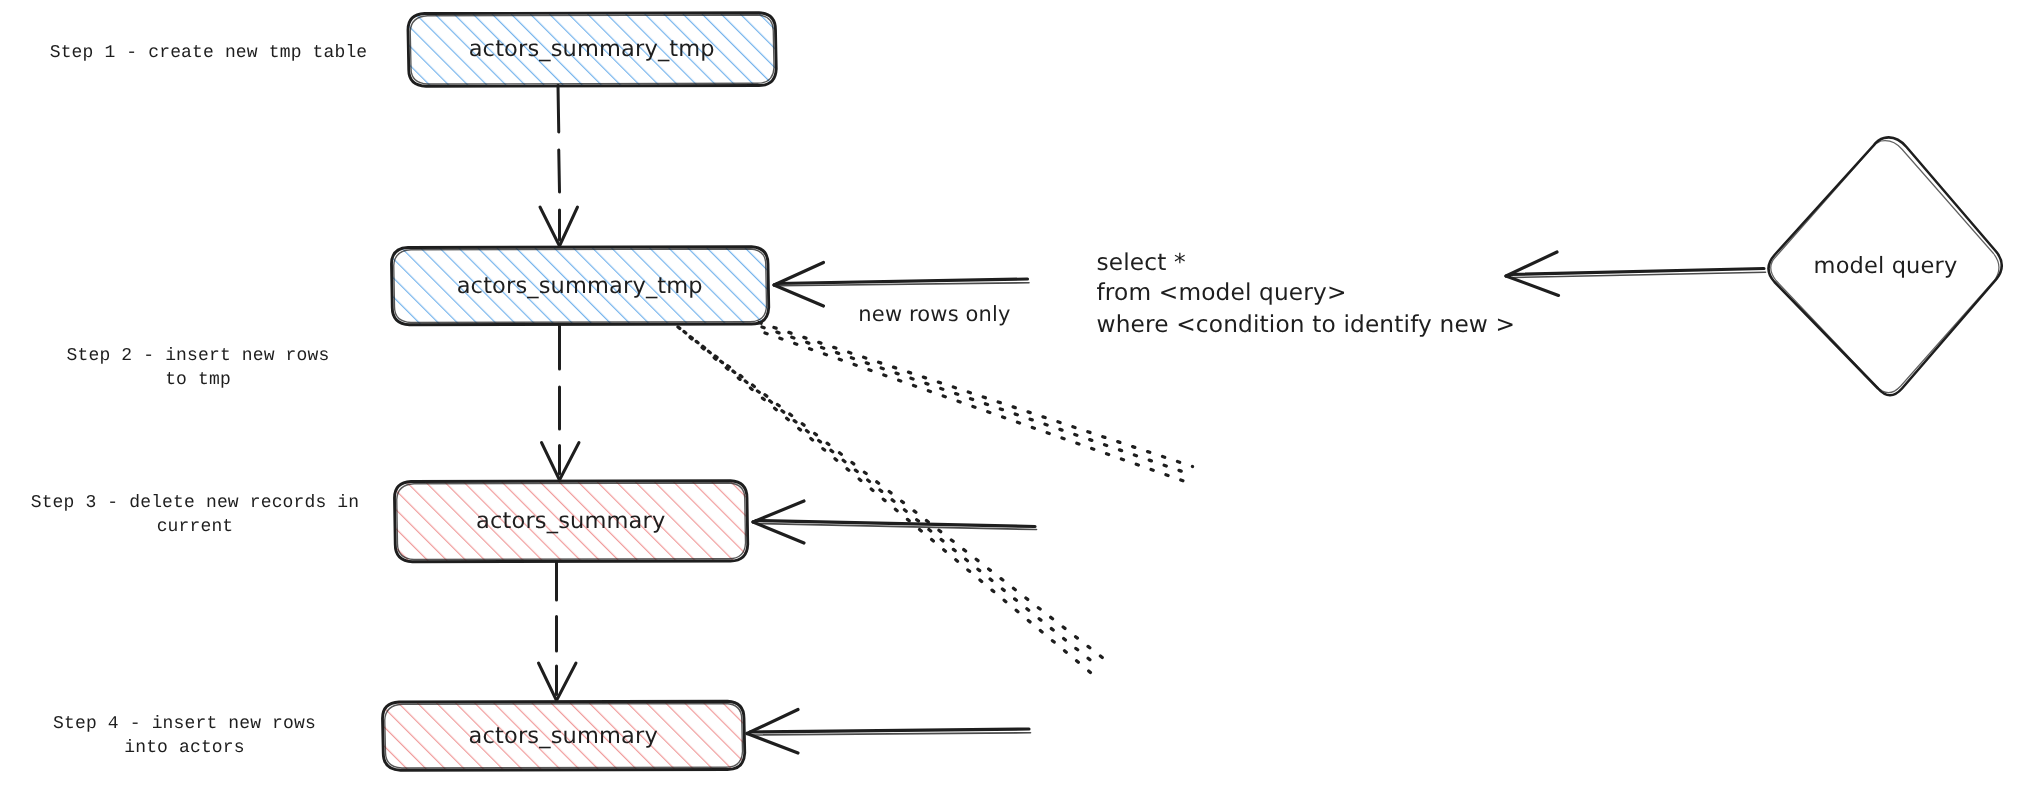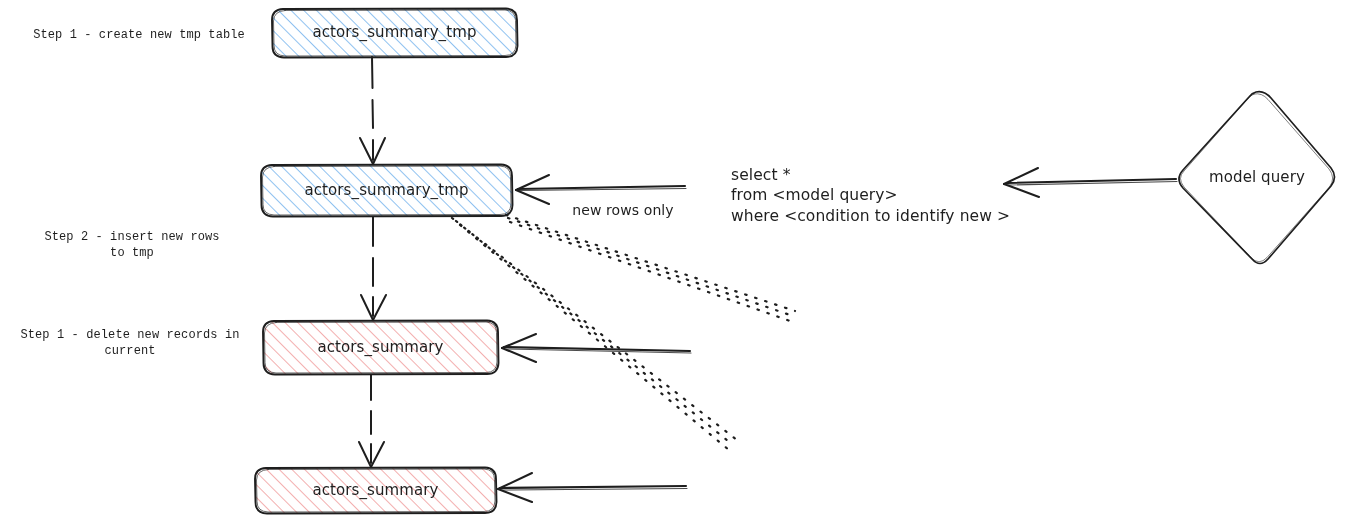--- a/index.html
+++ b/index.html
@@ -160,23 +160,25 @@
       <path d="M456,221 L733,445"></path>
       <path d="M460,225 L729,450"></path>
     </g>
   </svg>
 
   <div class="lbl step-label" style="left:8px; top:28px; width:262px;">Step 1 - create new tmp table</div>
 
   <div class="lbl step-label" style="left:14px; top:188px; width:236px;margin-top:42px;">Step 2 - insert new rows
 to tmp</div>
 
-  <div class="lbl step-label" style="left:4px; top:328px; width:252px;">Step 1 - delete new records in
+  <div class="lbl step-label" style="left:4px; top:328px; width:252px;">Step 3 - delete new records in
 current</div>
 
+  <div class="lbl step-label" style="left:14px; top:475px; width:218px;">Step 4 - insert new rows
+into actors</div>
 
   <div class="node-text-wrap" style="left:272px; top:9px; width:245px; height:48px;">
     <span class="lbl node-label" style="position:static;">actors_summary_tmp</span>
   </div>
 
   <div class="node-text-wrap" style="left:261px; top:165px; width:251px; height:51px;">
     <span class="lbl node-label" style="position:static;">actors_summary_tmp</span>
   </div>
 
   <div class="node-text-wrap" style="left:263px; top:321px; width:235px; height:53px;">

